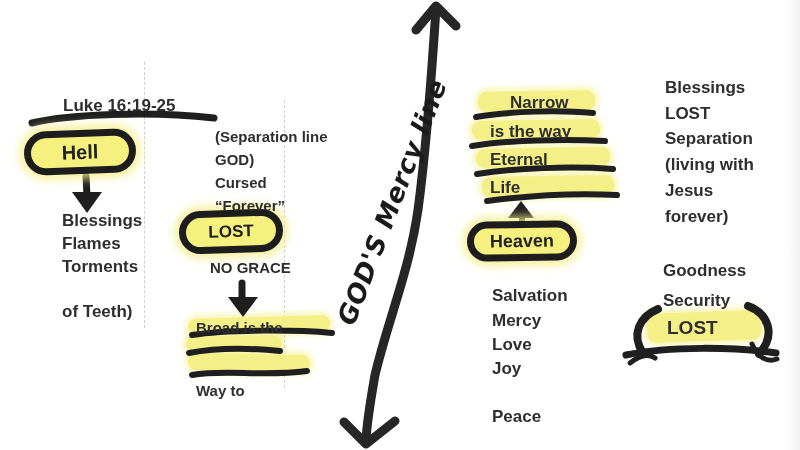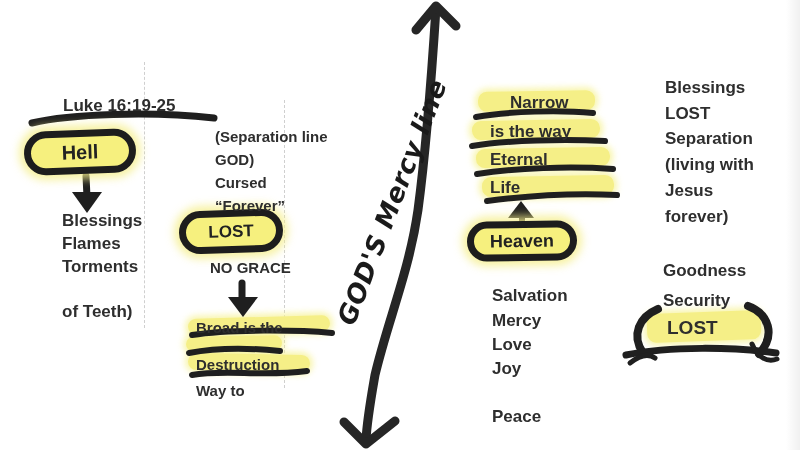--- a/index.html
+++ b/index.html
@@ -103,21 +103,20 @@
 
   <div class="txt sz15 z3" style="left:215px;top:127px;">(Separation line</div>
   <div class="txt sz15 z3" style="left:215px;top:150px;">GOD)</div>
   <div class="txt sz15 z3" style="left:215px;top:173px;">Cursed</div>
   <div class="txt sz15 z3" style="left:215px;top:196px;">“Forever”</div>
 
   <div class="txt sz15 z3" style="left:210px;top:258px;">NO GRACE</div>
 
   <div class="txt sz15 z3" style="left:196px;top:318px;">Broad is the</div>
   <div class="txt sz15 z3" style="left:196px;top:337px;margin-top:44px;">Way to</div>
-  <div class="txt sz15 z3" style="left:196px;top:355px;">Destruction</div>
 
   <div class="mercy-label z3">GOD'S Mercy line</div>
 
   <div class="txt sz17 z3" style="left:510px;top:92px;">Narrow</div>
   <div class="txt sz17 z3" style="left:490px;top:121px;">is the way</div>
   <div class="txt sz17 z3" style="left:490px;top:149px;">Eternal</div>
   <div class="txt sz17 z3" style="left:490px;top:177px;">Life</div>
 
   <div class="txt sz17 z3" style="left:492px;top:285px;">Salvation</div>
   <div class="txt sz17 z3" style="left:492px;top:310px;">Mercy</div>

